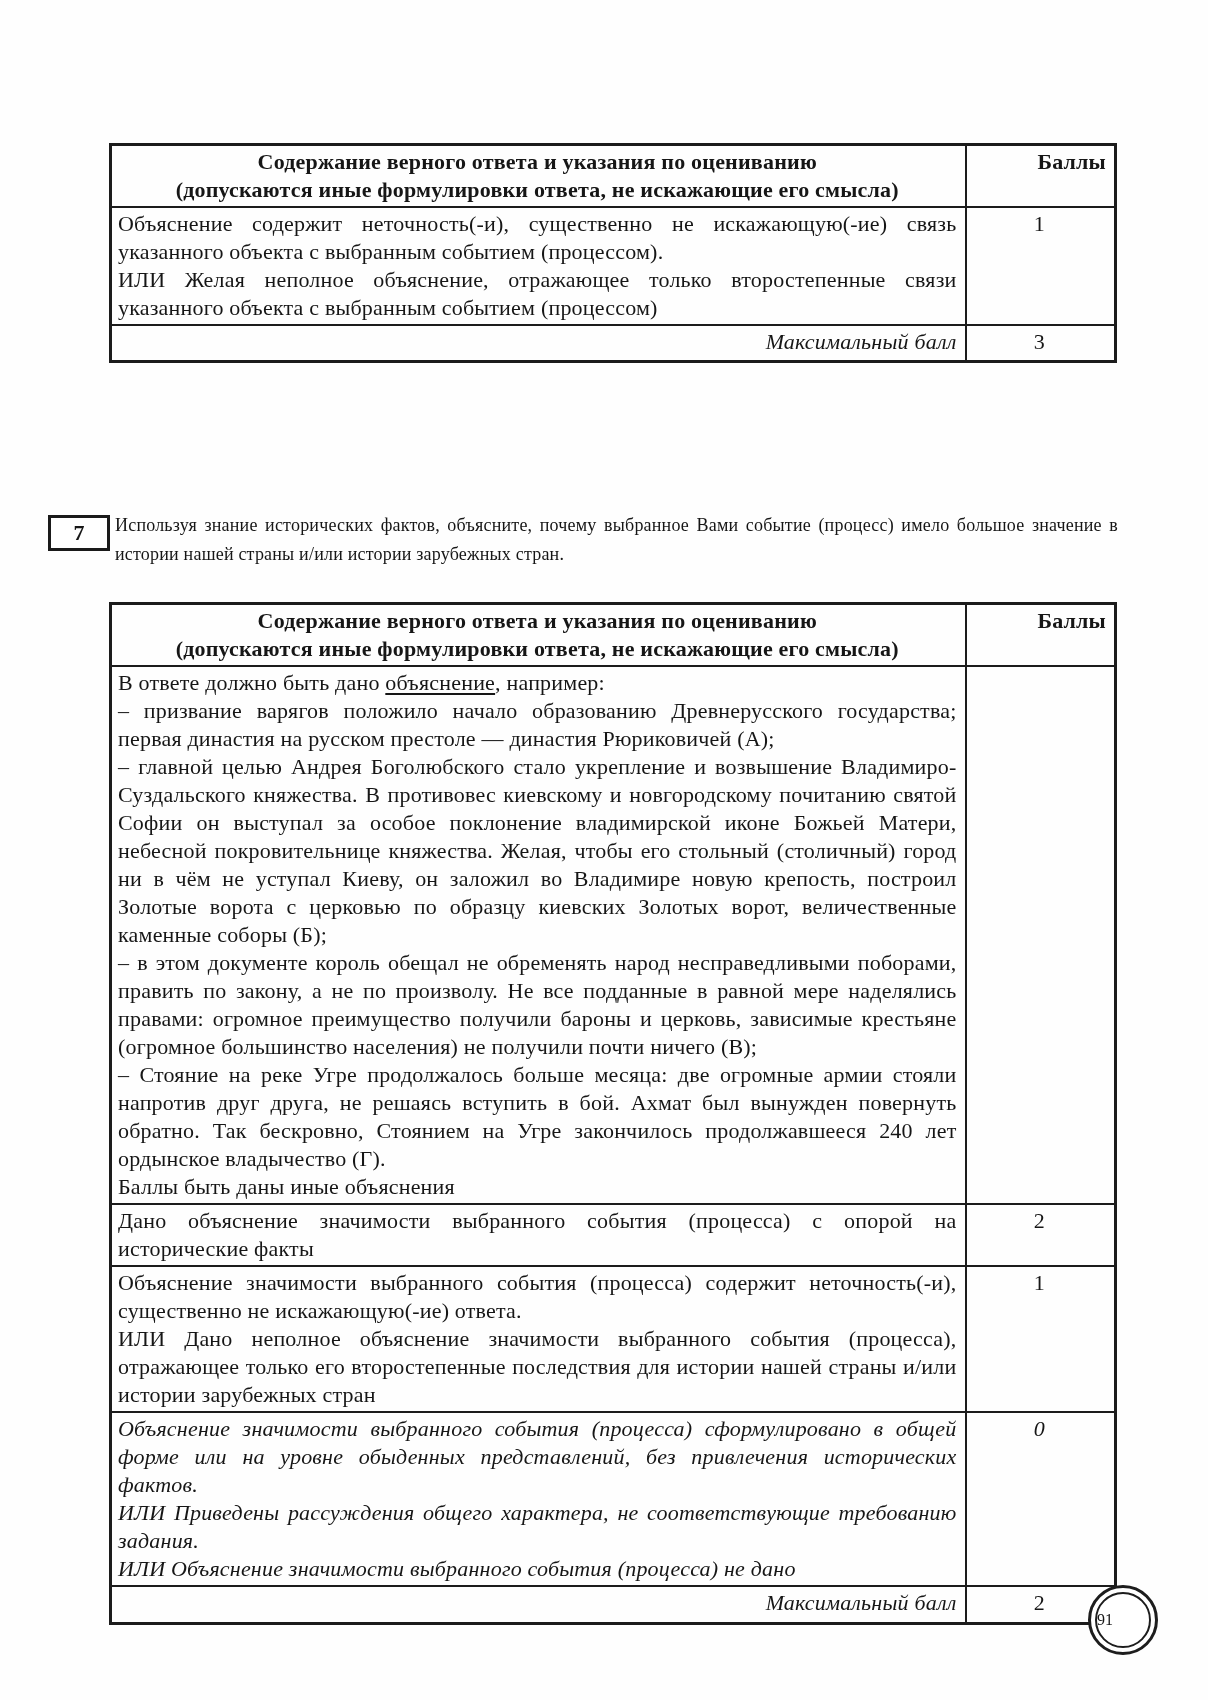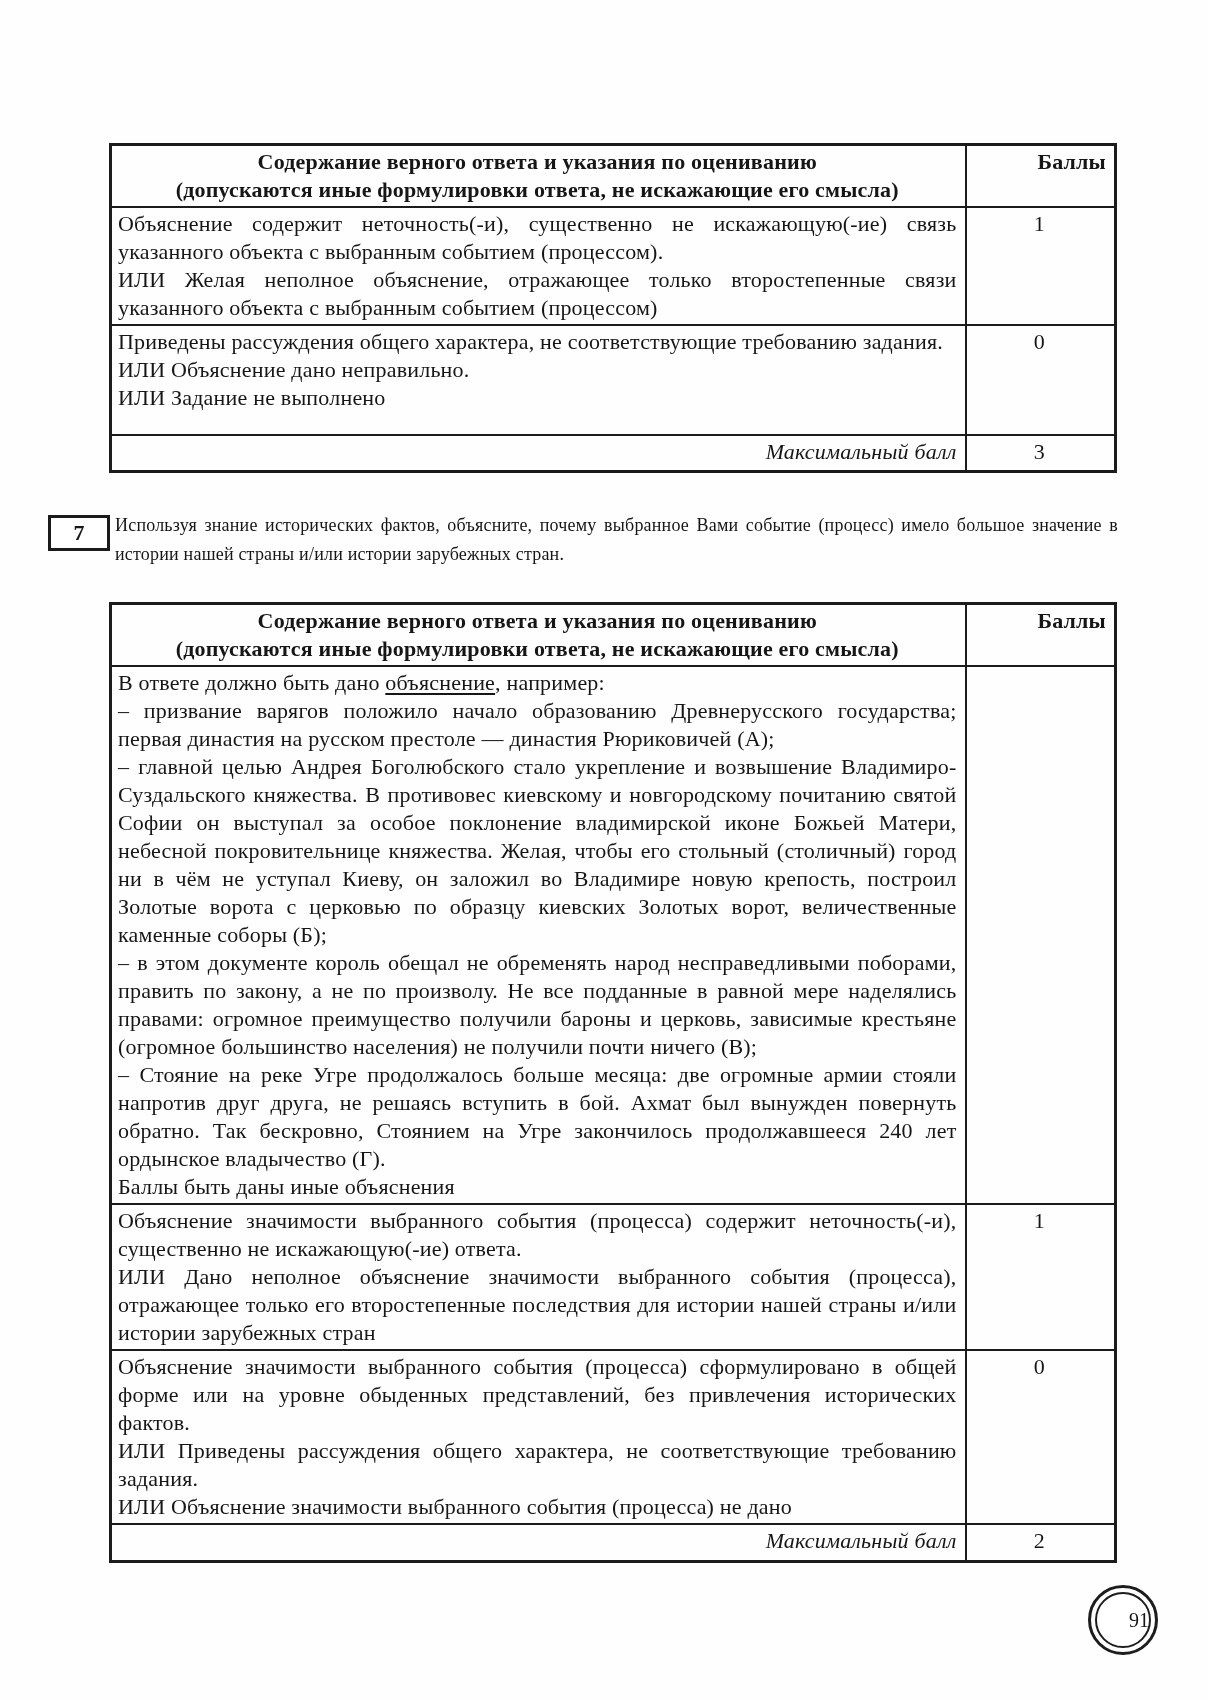--- a/index.html
+++ b/index.html
@@ -81,22 +81,22 @@
     width:64px;height:64px;
     border:3px solid #1d1d1d;
     border-radius:50%;
     display:flex;align-items:center;justify-content:center;
     background:#fff;
   }
   .page-badge-inner{
     width:52px;height:52px;
     border:2px solid #1d1d1d;
     border-radius:50%;
-    display:flex;align-items:center;justify-content:flex-end;
-    font-size:20px;
+    display:flex;align-items:center;justify-content:flex-start;
+    font-size:16px;
   }
   u{text-underline-offset:3px;}
 </style>
 </head>
 <body>
 
 <div class="page">
 
   <table class="criteria-table" style="top:143px;">
     <colgroup>
@@ -110,28 +110,20 @@
           <div>(допускаются иные формулировки ответа, не искажающие его смысла)</div>
         </th>
         <th class="hdr-score">Баллы</th>
       </tr>
       <tr style="height:112px;">
         <td class="cell-text">
             <div class="para">Объяснение содержит неточность(-и), существенно не искажающую(-ие) связь указанного объекта с выбранным событием (процессом).</div>
             <div class="para">ИЛИ Желая неполное объяснение, отражающее только второстепенные связи указанного объекта с выбранным событием (процессом)</div>
           </td>
         <td class="cell-score">1</td>
-      </tr>
-      <tr style="height:110px;">
-        <td class="cell-text">
-            <div class="para">Приведены рассуждения общего характера, не соответствующие требованию задания.</div>
-            <div class="para">ИЛИ Объяснение дано неправильно.</div>
-            <div class="para">ИЛИ Задание не выполнено</div>
-          </td>
-        <td class="cell-score">0</td>
       </tr>
       <tr style="height:36px;">
         <td class="cell-footer">Максимальный балл</td>
         <td class="cell-score">3</td>
       </tr>
     </tbody>
   </table>
 
   <div class="task">
     <div class="task-num-box">
@@ -157,28 +149,34 @@
         <td class="cell-text">
             <div class="para">В ответе должно быть дано <u>объяснение</u>, например:</div>
             <div class="para">– призвание варягов положило начало образованию Древнерусского государства; первая династия на русском престоле — династия Рюриковичей (А);</div>
             <div class="para">– главной целью Андрея Боголюбского стало укрепление и возвышение Владимиро-Суздальского княжества. В противовес киевскому и новгородскому почитанию святой Софии он выступал за особое поклонение владимирской иконе Божьей Матери, небесной покровительнице княжества. Желая, чтобы его стольный (столичный) город ни в чём не уступал Киеву, он заложил во Владимире новую крепость, построил Золотые ворота с церковью по образцу киевских Золотых ворот, величественные каменные соборы (Б);</div>
             <div class="para">– в этом документе король обещал не обременять народ несправедливыми поборами, править по закону, а не по произволу. Не все подданные в равной мере наделялись правами: огромное преимущество получили бароны и церковь, зависимые крестьяне (огромное большинство населения) не получили почти ничего (В);</div>
             <div class="para">– Стояние на реке Угре продолжалось больше месяца: две огромные армии стояли напротив друг друга, не решаясь вступить в бой. Ахмат был вынужден повернуть обратно. Так бескровно, Стоянием на Угре закончилось продолжавшееся 240 лет ордынское владычество (Г).</div>
             <div class="para">Баллы быть даны иные объяснения</div>
           </td>
         <td class="cell-score"></td>
       </tr>
+      <tr style="height:60px;">
+        <td class="cell-text">
+            <div class="para">Дано объяснение значимости выбранного события (процесса) с опорой на исторические факты</div>
+          </td>
+        <td class="cell-score">2</td>
+      </tr>
       <tr style="height:141px;padding-left:28px;">
         <td class="cell-text">
             <div class="para">Объяснение значимости выбранного события (процесса) содержит неточность(-и), существенно не искажающую(-ие) ответа.</div>
             <div class="para">ИЛИ Дано неполное объяснение значимости выбранного события (процесса), отражающее только его второстепенные последствия для истории нашей страны и/или истории зарубежных стран</div>
           </td>
         <td class="cell-score">1</td>
       </tr>
-      <tr style="height:160px;">
+      <tr style="height:160px;font-style:italic;">
         <td class="cell-text">
             <div class="para">Объяснение значимости выбранного события (процесса) сформулировано в общей форме или на уровне обыденных представлений, без привлечения исторических фактов.</div>
             <div class="para">ИЛИ Приведены рассуждения общего характера, не соответствующие требованию задания.</div>
             <div class="para">ИЛИ Объяснение значимости выбранного события (процесса) не дано</div>
           </td>
         <td class="cell-score">0</td>
       </tr>
       <tr style="height:37px;">
         <td class="cell-footer">Максимальный балл</td>
         <td class="cell-score">2</td>

